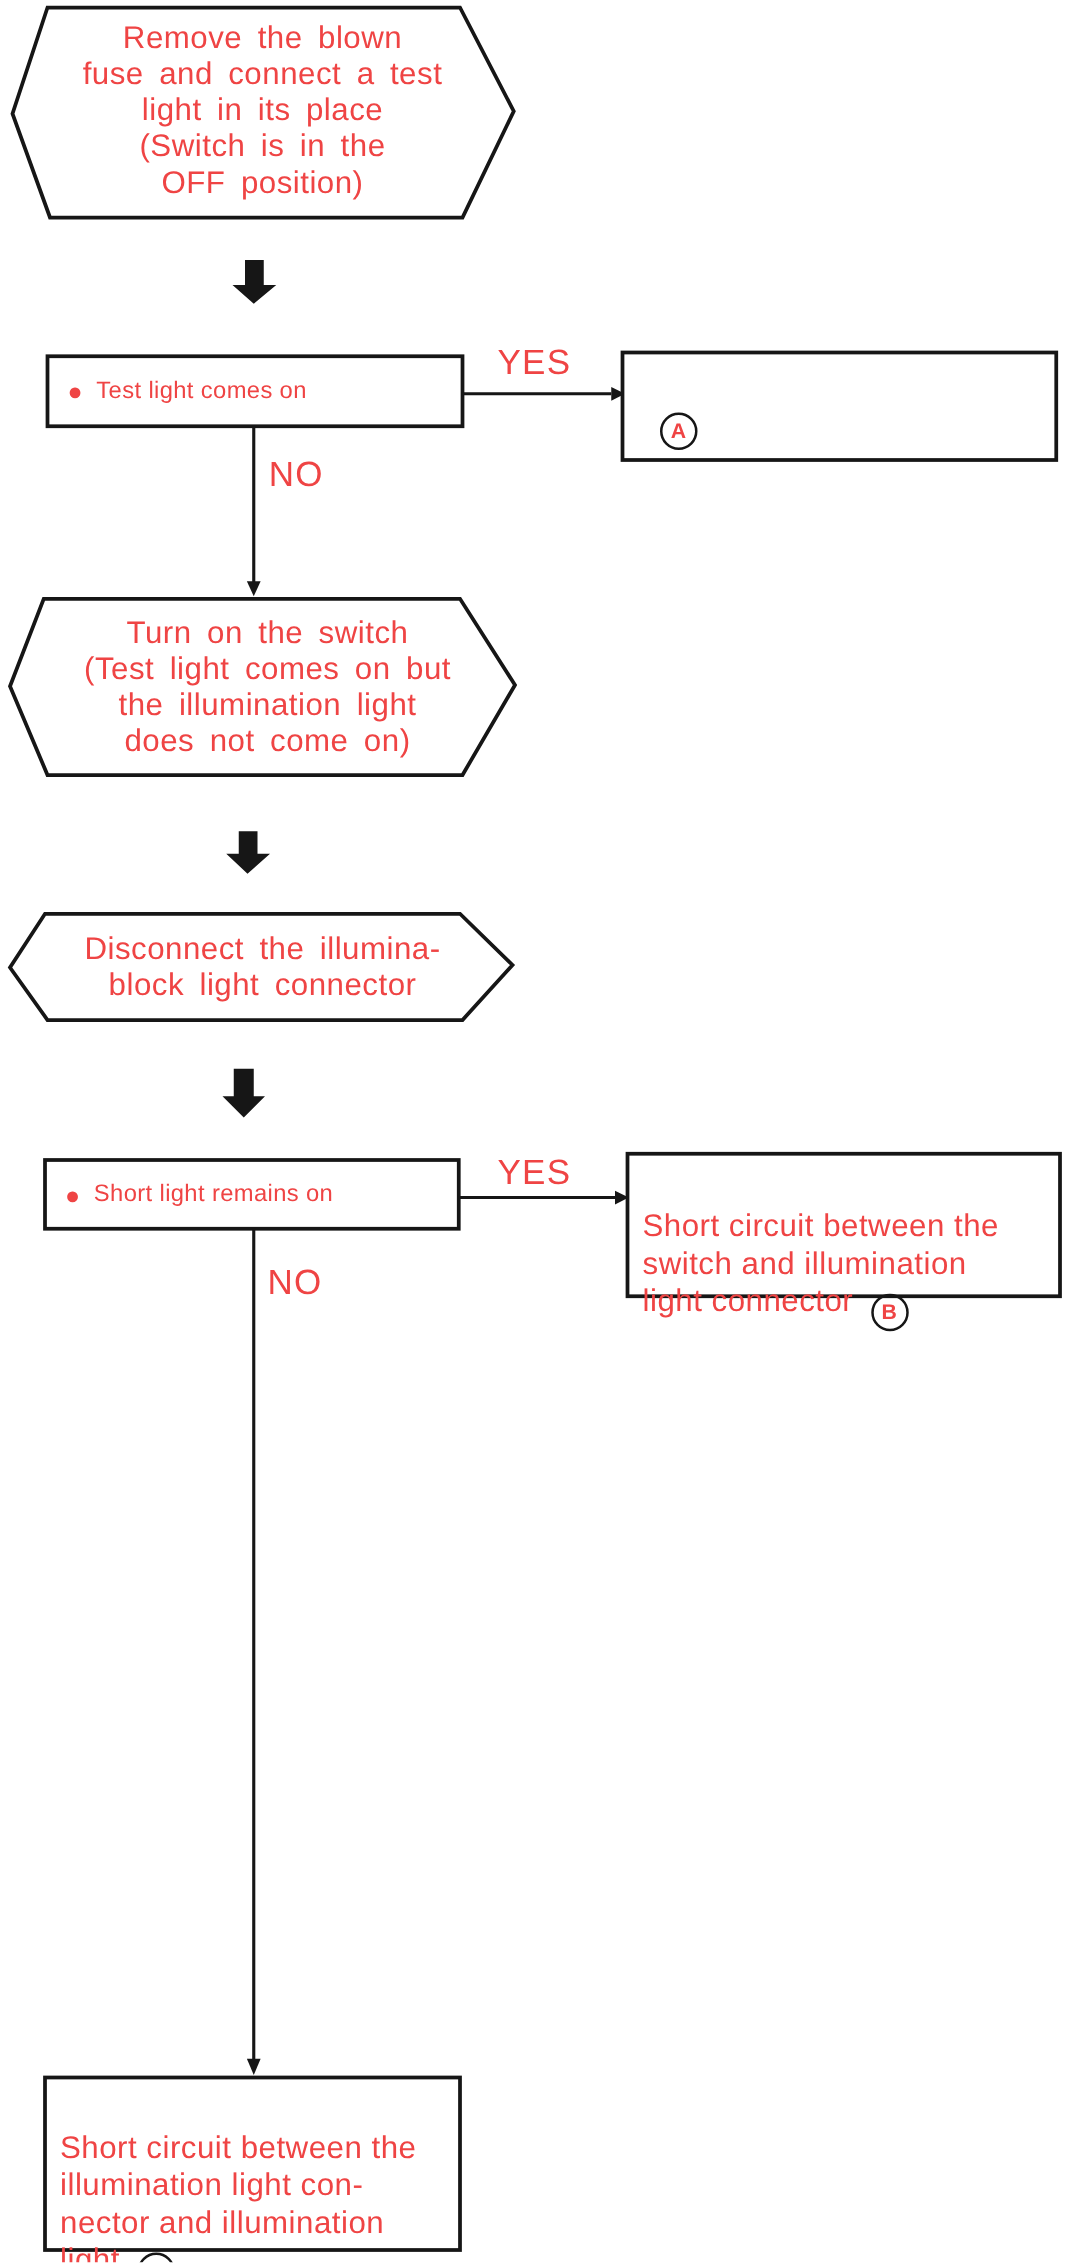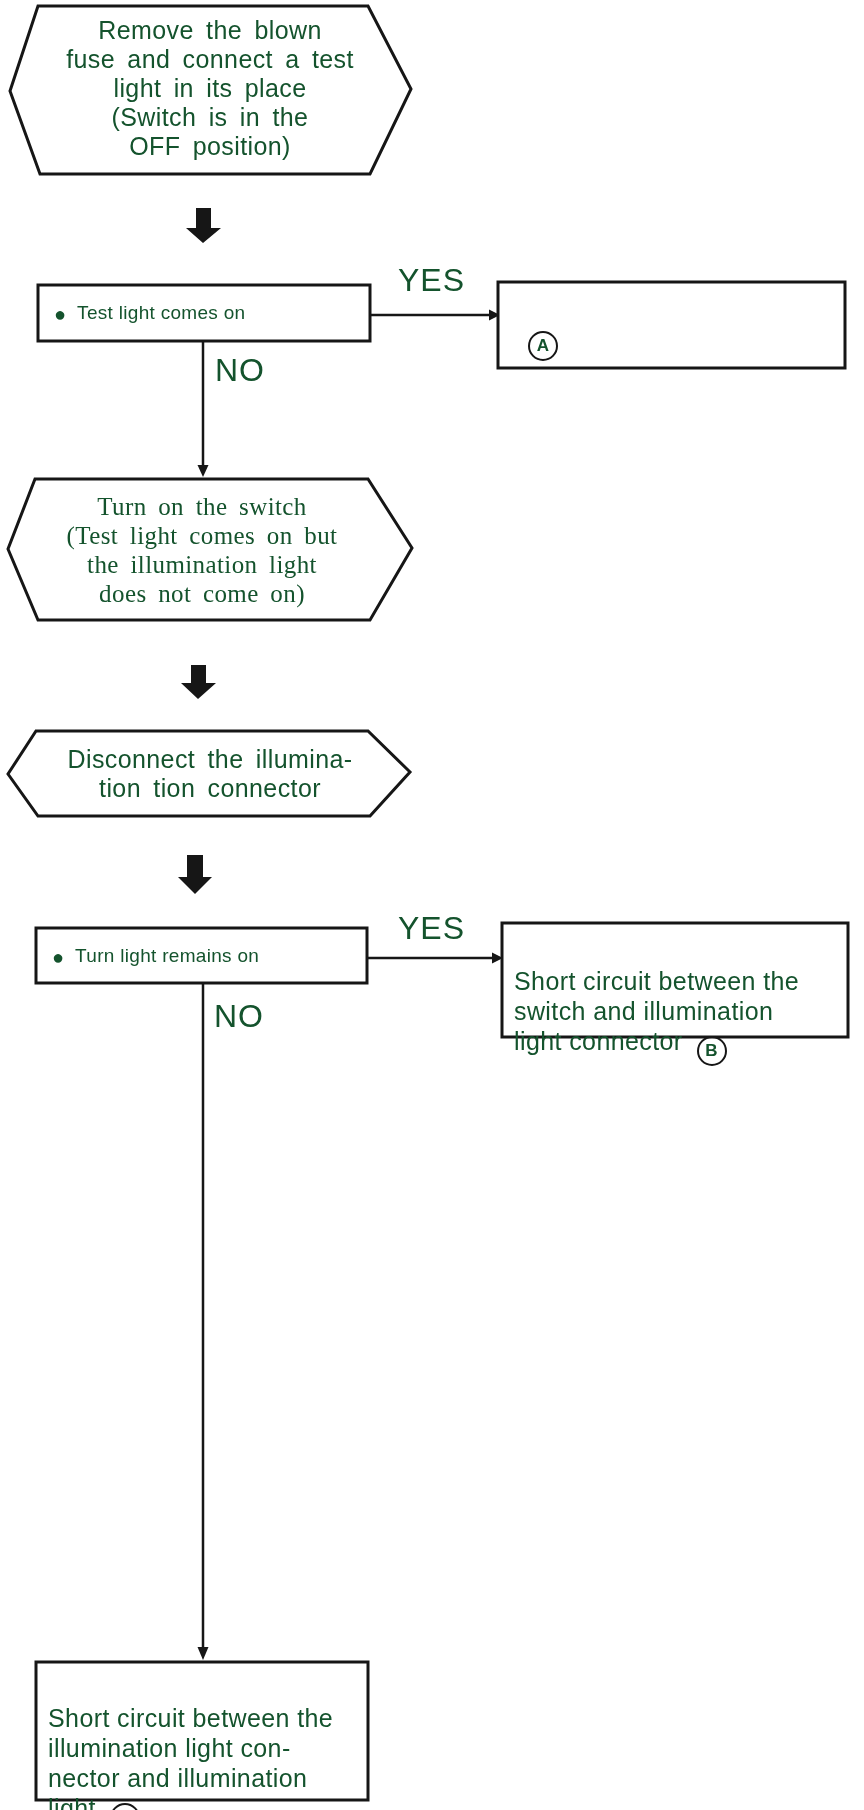--- a/index.html
+++ b/index.html
@@ -2,21 +2,21 @@
 <html><head>
 <meta charset="utf-8">
 <style>
   html, body { margin: 0; padding: 0; background: #ffffff; }
   .page {
     position: relative;
     width: 864px;
     height: 1810px;
     background: #ffffff;
     font-family: "Liberation Sans", "DejaVu Sans", sans-serif;
-    color: #14532d;
+    color: #ef4444;
     overflow: hidden;
   }
   .layer { position: absolute; left: 0; top: 0; }
   .shape { fill: #ffffff; stroke: #161616; stroke-width: 3; }
   .solid { fill: #161616; stroke: none; }
   .flowline { stroke: #161616; stroke-width: 2.5; fill: none; }
 
   .txt {
     position: absolute;
     white-space: pre-line;
@@ -38,22 +38,23 @@
   .bullet {
     font-size: 20px;
     margin-right: 11px;
     line-height: 1;
     transform: translateY(1px);
   }
   .check-label { font-size: 19px; letter-spacing: 0.3px; }
   .result-text { white-space: pre-line; }
   .edge-label {
     position: absolute;
-    font-size: 32px;
+    font-size: 28px;
     letter-spacing: 1px;
+    margin-top: 12px;
   }
   .badge {
     display: inline-flex;
     align-items: center;
     justify-content: center;
     width: 26px;
     height: 26px;
     border: 2.5px solid #161616;
     border-radius: 50%;
     font-size: 17px;
@@ -116,31 +117,31 @@
     <span class="check-label">Test light comes on</span>
   </div>
 
   <div class="edge-label" style="left:398px; top:262px;">YES</div>
   <div class="edge-label" style="left:215px; top:352px;">NO</div>
 
   <div class="txt" style="left:514px; top:291px; width:324px; line-height:30px;">
     <span class="badge"><span>A</span></span>
   </div>
 
-  <div class="txt hex-text" style="left:12px; top:492px; width:380px;font-family:Liberation Serif, serif;">Turn on the switch
+  <div class="txt hex-text" style="left:24px; top:492px; width:380px;">Turn on the switch
 (Test light comes on but
 the illumination light
 does not come on)</div>
 
   <div class="txt hex-text" style="left:20px; top:745px; width:380px;">Disconnect the illumina-
-tion tion connector</div>
+block light connector</div>
 
   <div class="check-box" style="left:36px; top:928px; width:331px; height:55px;">
     <span class="bullet">●</span>
-    <span class="check-label">Turn light remains on</span>
+    <span class="check-label">Short light remains on</span>
   </div>
 
   <div class="edge-label" style="left:398px; top:910px;">YES</div>
   <div class="edge-label" style="left:214px; top:998px;">NO</div>
 
   <div class="txt" style="left:514px; top:936px; width:324px; line-height:30px;">
     <span class="result-text">Short circuit between the
 switch and illumination
 light connector</span><span class="badge"><span>B</span></span>
   </div>

